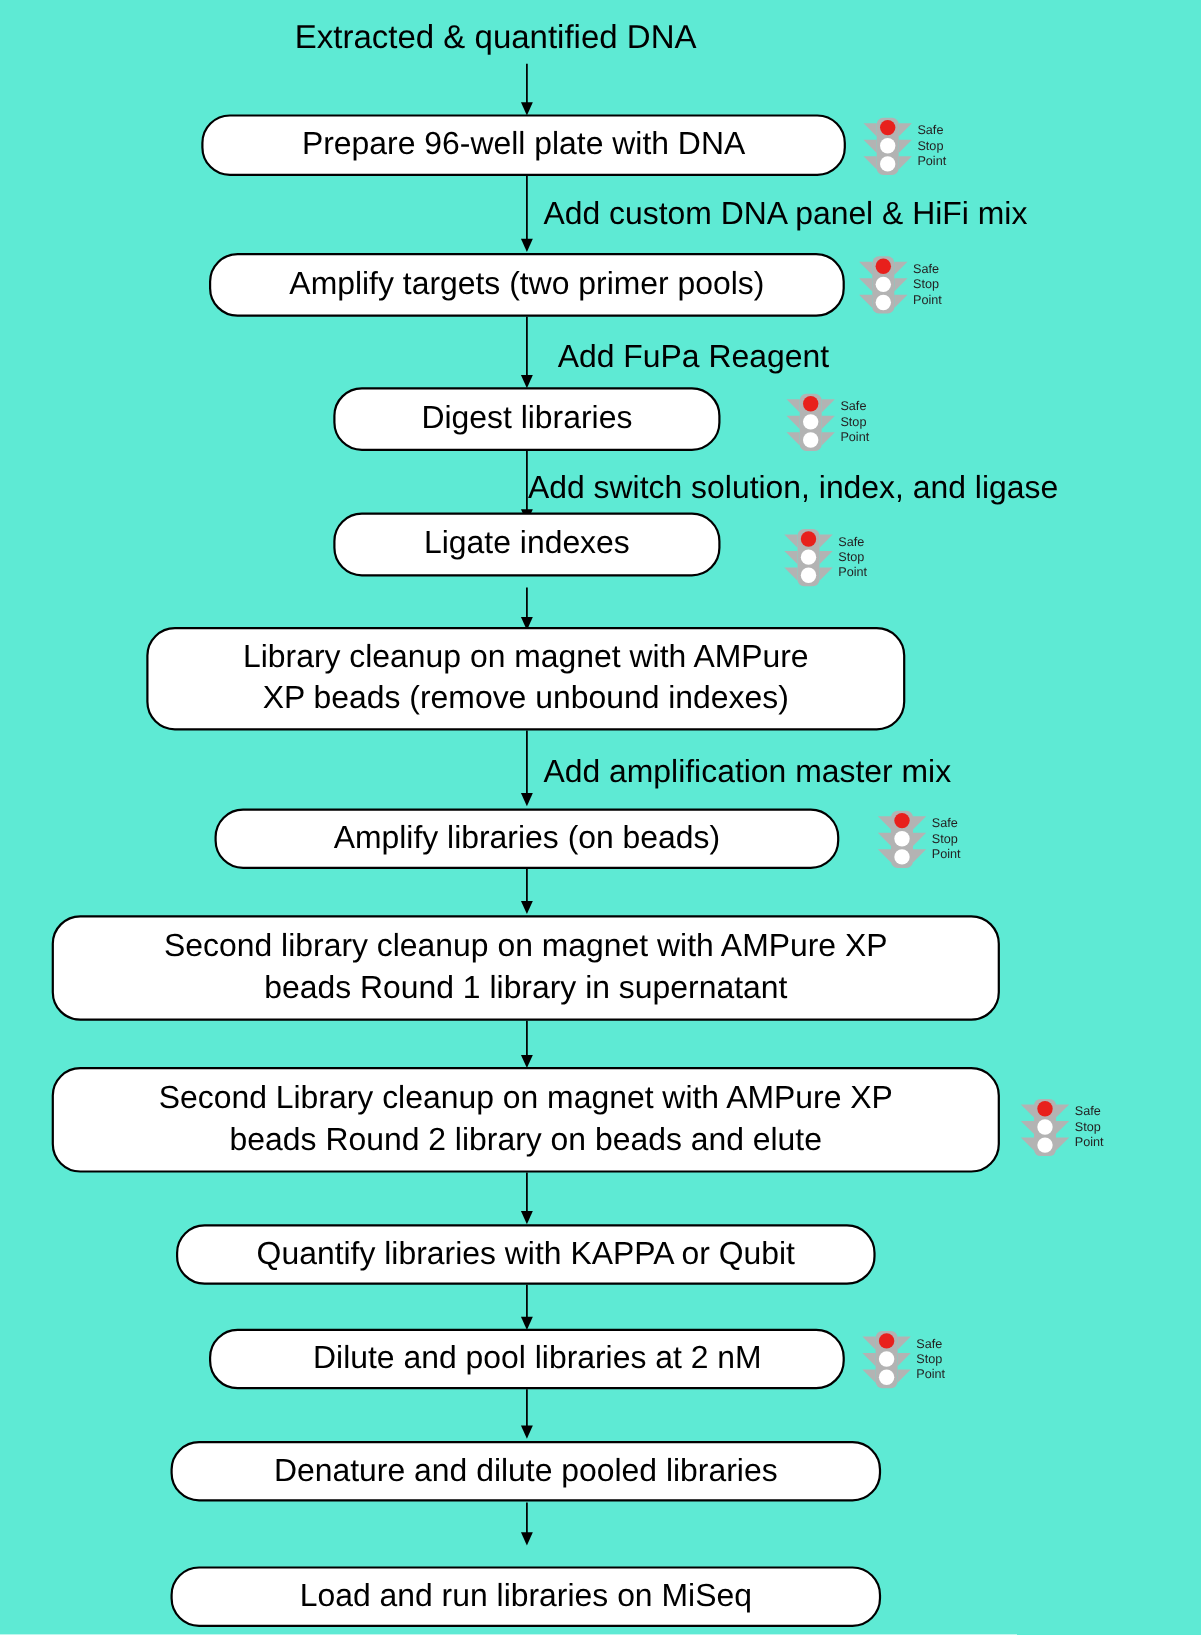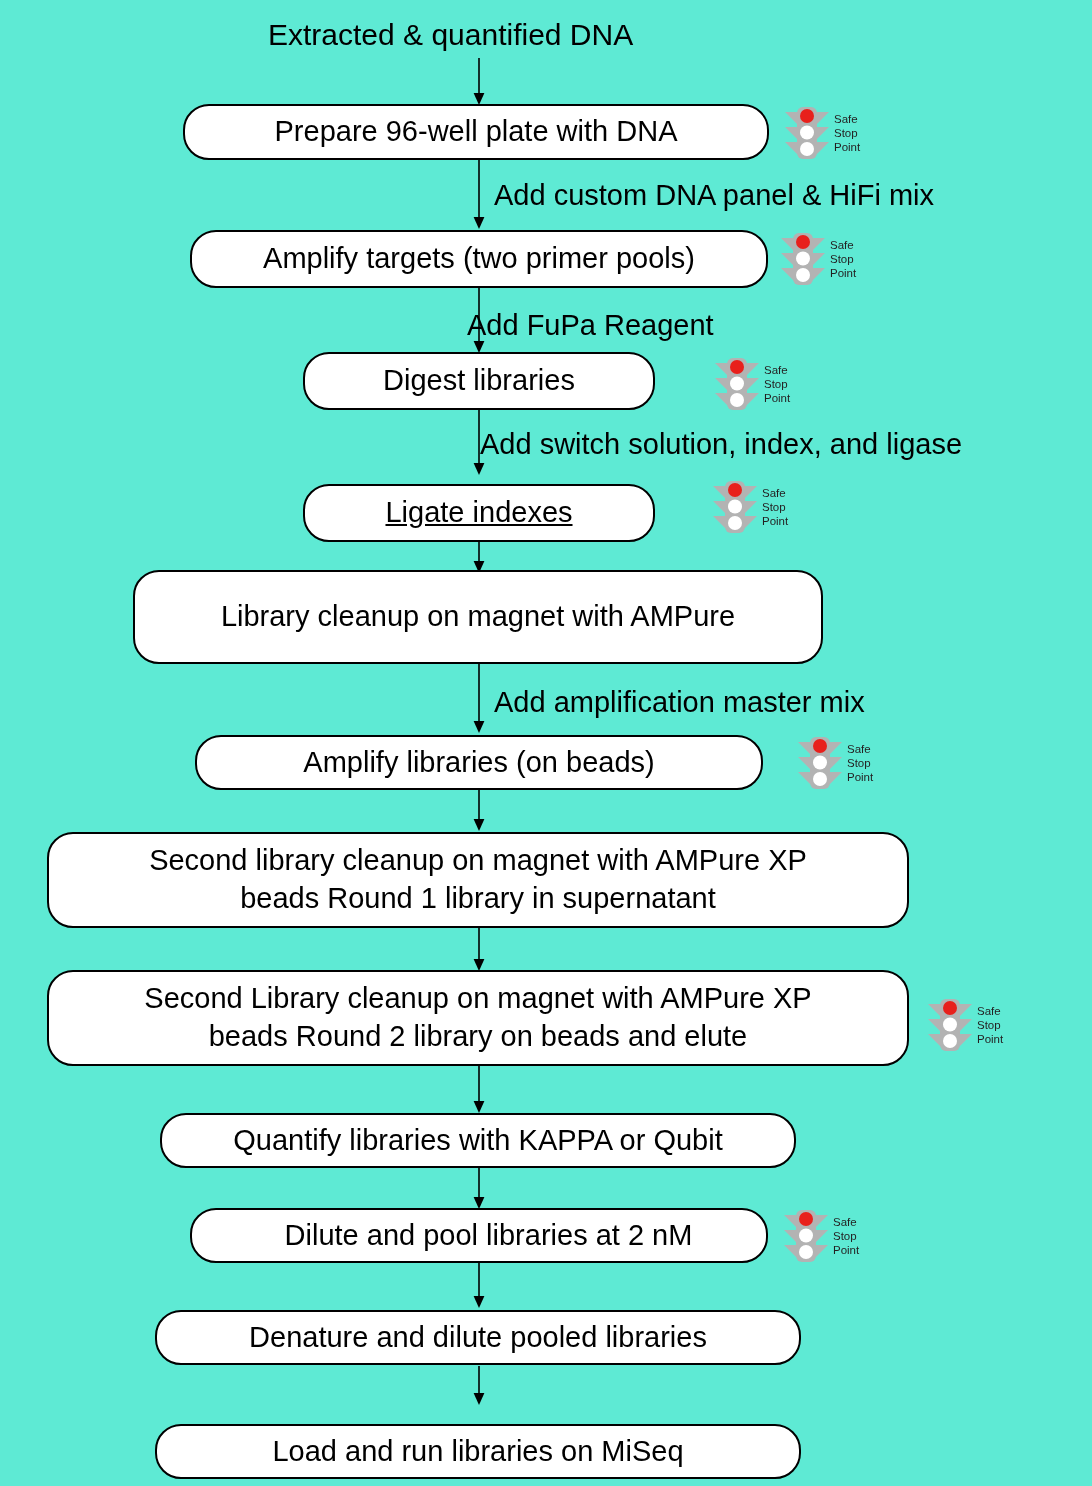--- a/index.html
+++ b/index.html
@@ -159,35 +159,36 @@
   </div>
 
   <div class="connector" style="left:470px; top:1366px; width:18px; height:40px;">
     <svg width="18" height="40" viewBox="0 0 18 40">
       <line x1="9" y1="0" x2="9" y2="31" stroke="#000" stroke-width="1.6"></line>
       <polygon points="9,39 3.6,27 14.4,27" fill="#000"></polygon>
     </svg>
   </div>
 
   <div class="edge-label" style="left:494px; top:179px;">Add custom DNA panel &amp; HiFi mix</div>
-  <div class="edge-label" style="left:467px; top:309px;">Add FuPa Reagent</div>
+  <div class="edge-label" style="left:507px; top:309px;">Add FuPa Reagent</div>
   <div class="edge-label" style="left:480px; top:428px;">Add switch solution, index, and ligase</div>
   <div class="edge-label" style="left:494px; top:686px;">Add amplification master mix</div>
 
   <div class="node" style="left:183px; top:104px; width:586px; height:56px;">Prepare 96-well plate with DNA</div>
 
   <div class="node" style="left:190px; top:230px; width:578px; height:58px;">Amplify targets (two primer pools)</div>
 
   <div class="node" style="left:303px; top:352px; width:352px; height:58px;">Digest libraries</div>
 
-  <div class="node" style="left:303px; top:484px; width:352px; height:58px;text-decoration:underline;">Ligate indexes</div>
+  <div class="node" style="left:303px; top:466px; width:352px; height:58px;">Ligate indexes</div>
 
   <div class="node two-line" style="left:133px; top:570px; width:690px; height:94px;">
     <span>
       <span>Library cleanup on magnet with AMPure</span><br>
+      <span>XP beads (remove unbound indexes)</span>
     </span>
   </div>
 
   <div class="node" style="left:195px; top:735px; width:568px; height:55px;">Amplify libraries (on beads)</div>
 
   <div class="node two-line" style="left:47px; top:832px; width:862px; height:96px;">
     <span>
       <span>Second library cleanup on magnet with AMPure XP</span><br>
       <span>beads Round 1 library in supernatant</span>
     </span>

